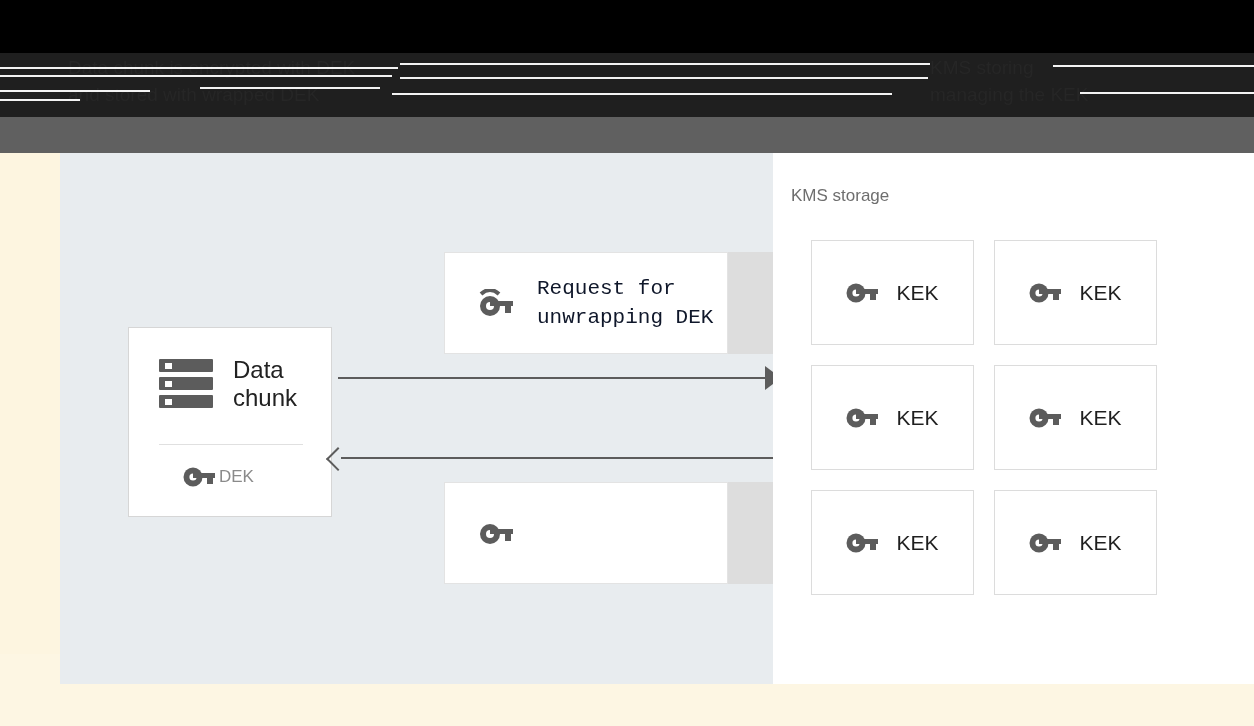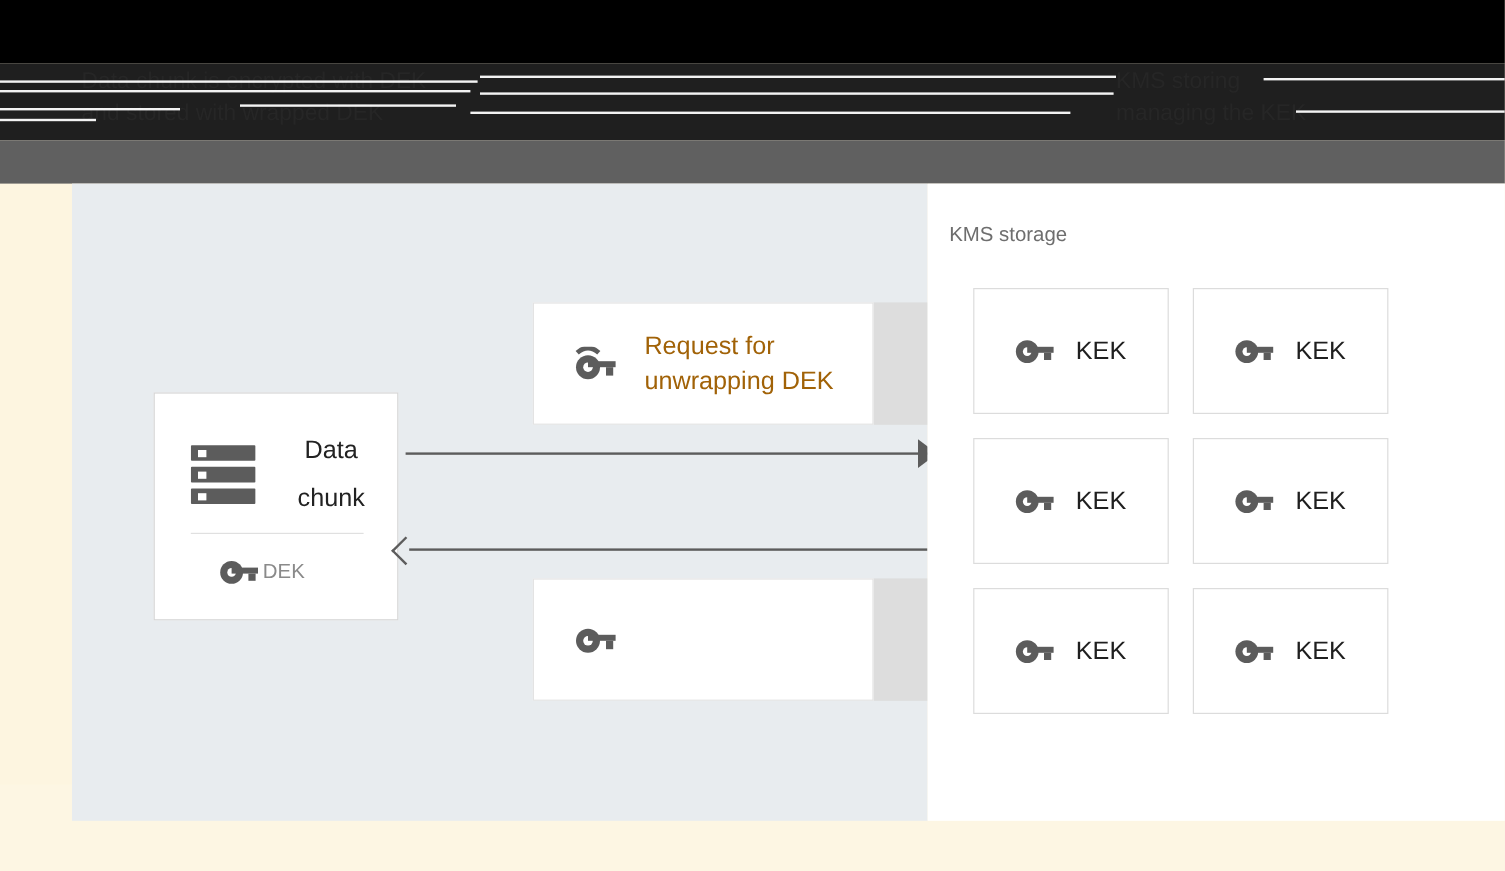--- a/index.html
+++ b/index.html
@@ -118,24 +118,23 @@
   }
   .card-datachunk .dc-top {
     position: absolute;
     left: 30px; top: 28px;
     display: flex;
     align-items: center;
     gap: 20px;
   }
   .card-datachunk .dc-label {
     color: #222222;
-    font-size: 21px;
-    line-height: 40px;
+    font-size: 24px;
+    line-height: 28px;
     width: 86px;
-    text-align: center;
   }
   .card-datachunk .divider {
     position: absolute;
     left: 30px; top: 116px;
     width: 144px; height: 1px;
     background: #e0e0e0;
   }
   .card-datachunk .dc-bot {
     position: absolute;
     left: 54px; top: 138px;
@@ -167,24 +166,25 @@
     width: 284px; height: 102px;
     background: #ffffff;
     border: 1px solid #e3e3e3;
     box-sizing: border-box;
     display: flex;
     align-items: center;
     gap: 22px;
     padding-left: 32px;
   }
   .msg .body .txt {
-    color: #a16207;
+    color: #0f172a;
     font-size: 21px;
     line-height: 29px;
     white-space: pre-line;
+    font-family: Liberation Mono, monospace;
   }
   .msg-request { left: 384px; top: 99px; width: 343px; }
   .msg-return  { left: 384px; top: 329px; width: 343px; }
 
   
   .arrow-line {
     position: absolute;
     height: 2px;
     background: #5c5c5c;
   }

